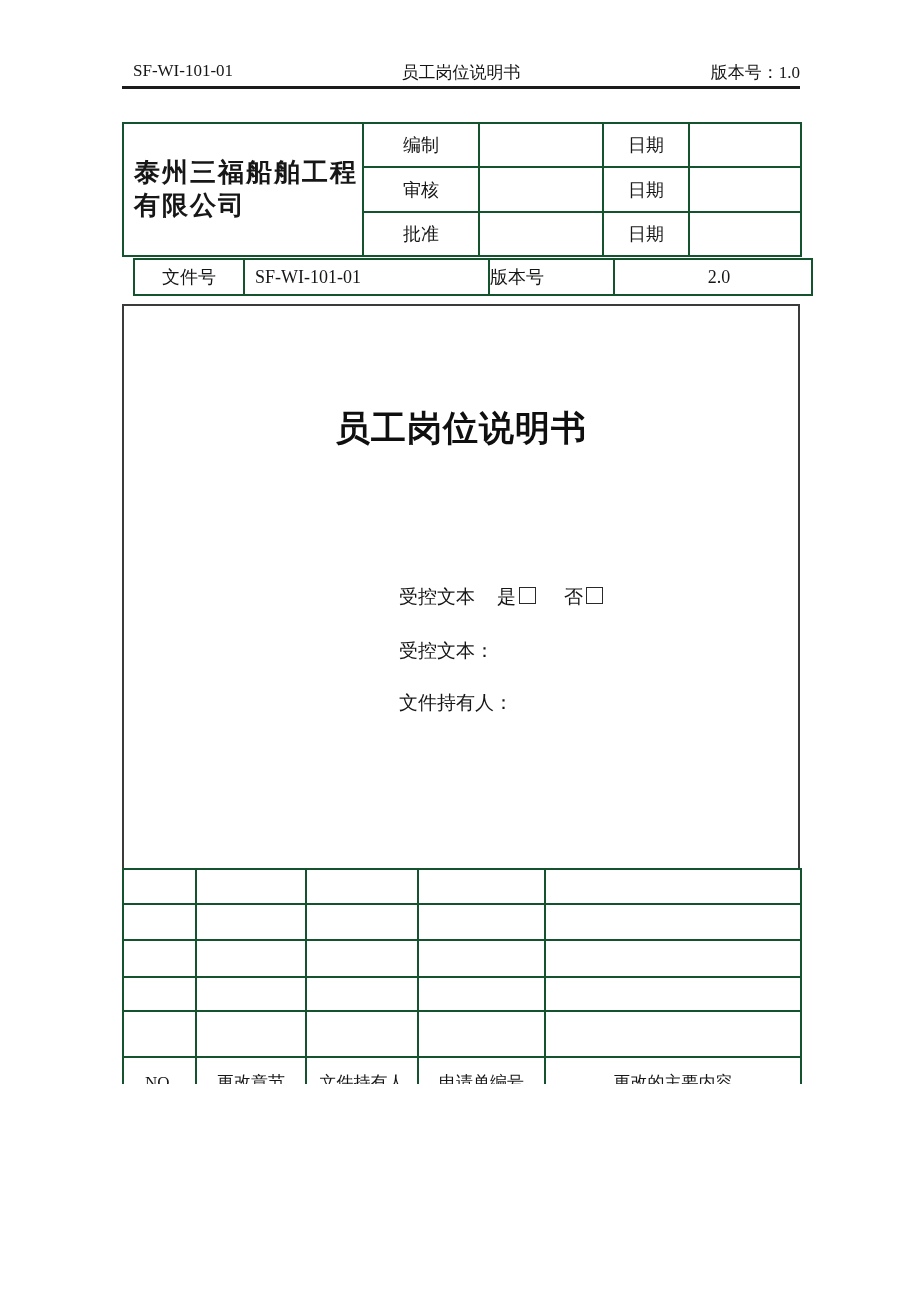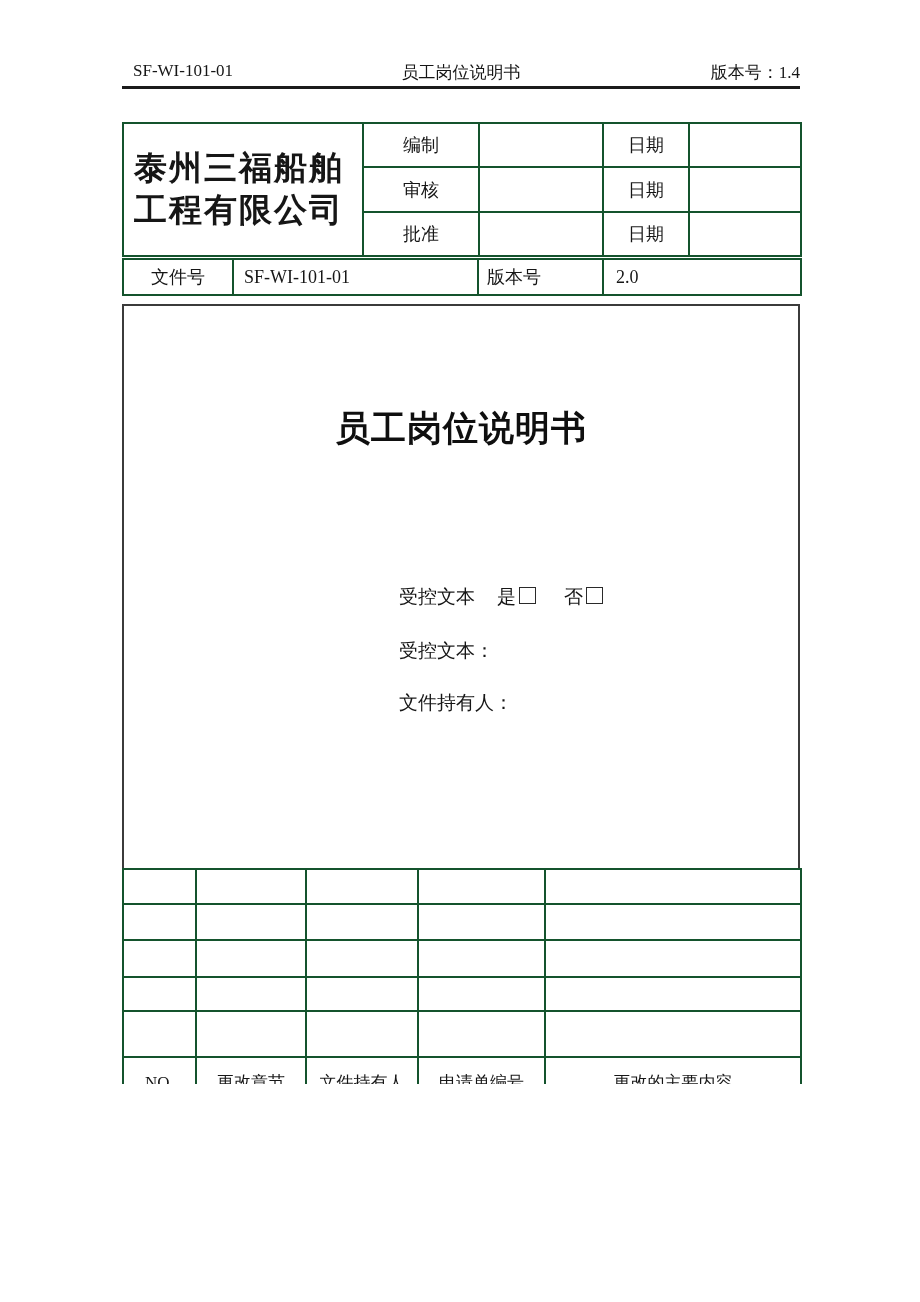--- a/index.html
+++ b/index.html
@@ -15,27 +15,27 @@
   .hdr-left{position:absolute;left:133px;top:61px;font-size:17px;}
   .hdr-center{position:absolute;left:122px;top:61px;width:678px;text-align:center;font-size:17px;}
   .hdr-right{position:absolute;left:122px;top:61px;width:678px;text-align:right;font-size:17px;}
   .hdr-rule{position:absolute;left:122px;top:86px;width:678px;height:3px;background:#1b1b1b;}
   
   table{border-collapse:collapse;table-layout:fixed;position:absolute;left:122px;width:678px;}
   td{border:2px solid #14532d;padding:0;font-size:18px;vertical-align:middle;overflow:hidden;}
   .c{text-align:center;}
   .approval{top:122px;}
   .company-cell{
-    font-weight:bold;font-size:33px;letter-spacing:2px;line-height:1.25;
+    font-weight:bold;font-size:26px;letter-spacing:2px;line-height:1.25;
     padding-left:10px;text-align:left;
   }
-  .fileinfo{top:258px;}
+  .fileinfo{top:258px;margin-left:11px;}
   .pad-l{padding-left:10px;text-align:left;}
-  .pad-l2{padding-left:8px;text-align:left;}
-  .pad-l3{padding-left:12px;text-align:left;}
+  .pad-l2{text-align:left;}
+  .pad-l3{padding-left:12px;text-align:center;}
   
   .cover-box{
     position:absolute;left:122px;top:304px;width:678px;height:566px;
     border:2px solid #3b3b3b;box-sizing:border-box;
   }
   .cover-title{
     position:absolute;left:0;top:99px;width:100%;
     text-align:center;font-size:35px;font-weight:bold;letter-spacing:1px;
     color:#0f0f0f;z-index:2;
   }
@@ -62,21 +62,21 @@
   
   .page-num{position:absolute;left:122px;top:1206px;width:678px;text-align:center;font-size:16px;color:#3a3a3a;}
 </style>
 </head>
 <body>
 
 <div class="page">
 
   <div class="hdr-left">SF-WI-101-01</div>
   <div class="hdr-center">员工岗位说明书</div>
-  <div class="hdr-right">版本号：1.4</div>
+  <div class="hdr-right">版本号：1.0</div>
   <div class="hdr-rule"></div>
 
   <table class="approval">
     <colgroup>
         <col style="width:240px">
         <col style="width:116px">
         <col style="width:124px">
         <col style="width:86px">
         <col style="width:112px">
       </colgroup>

